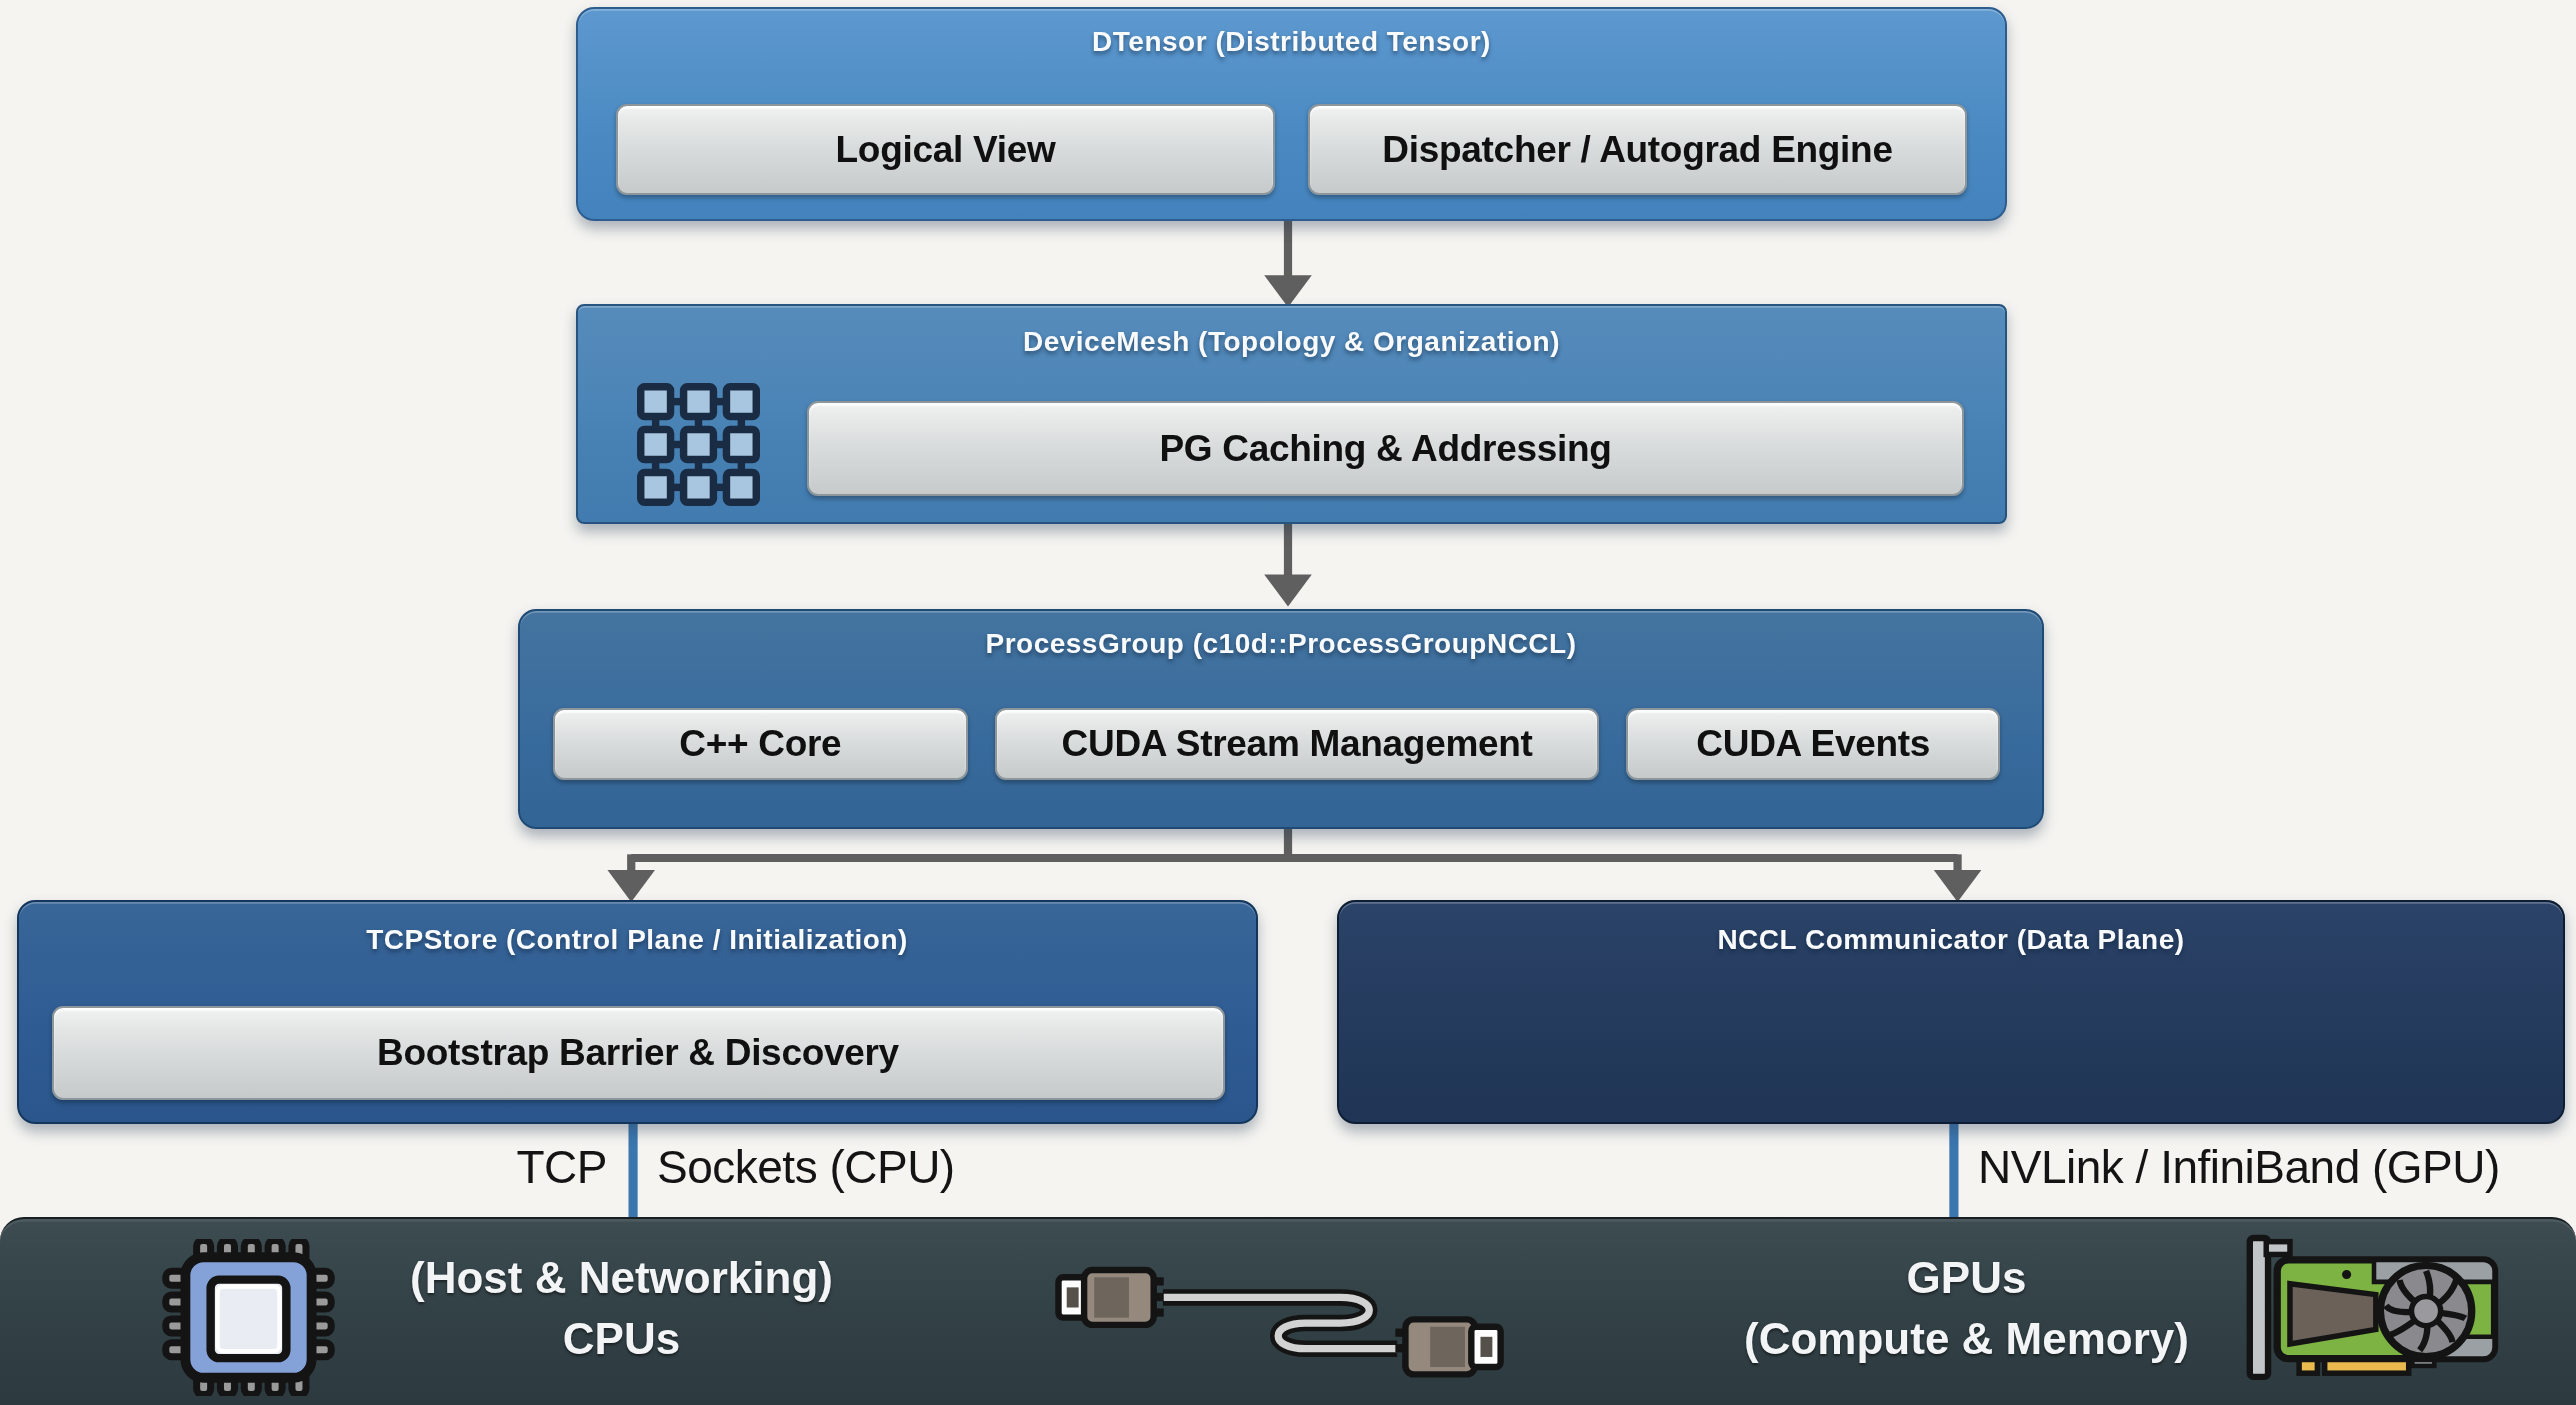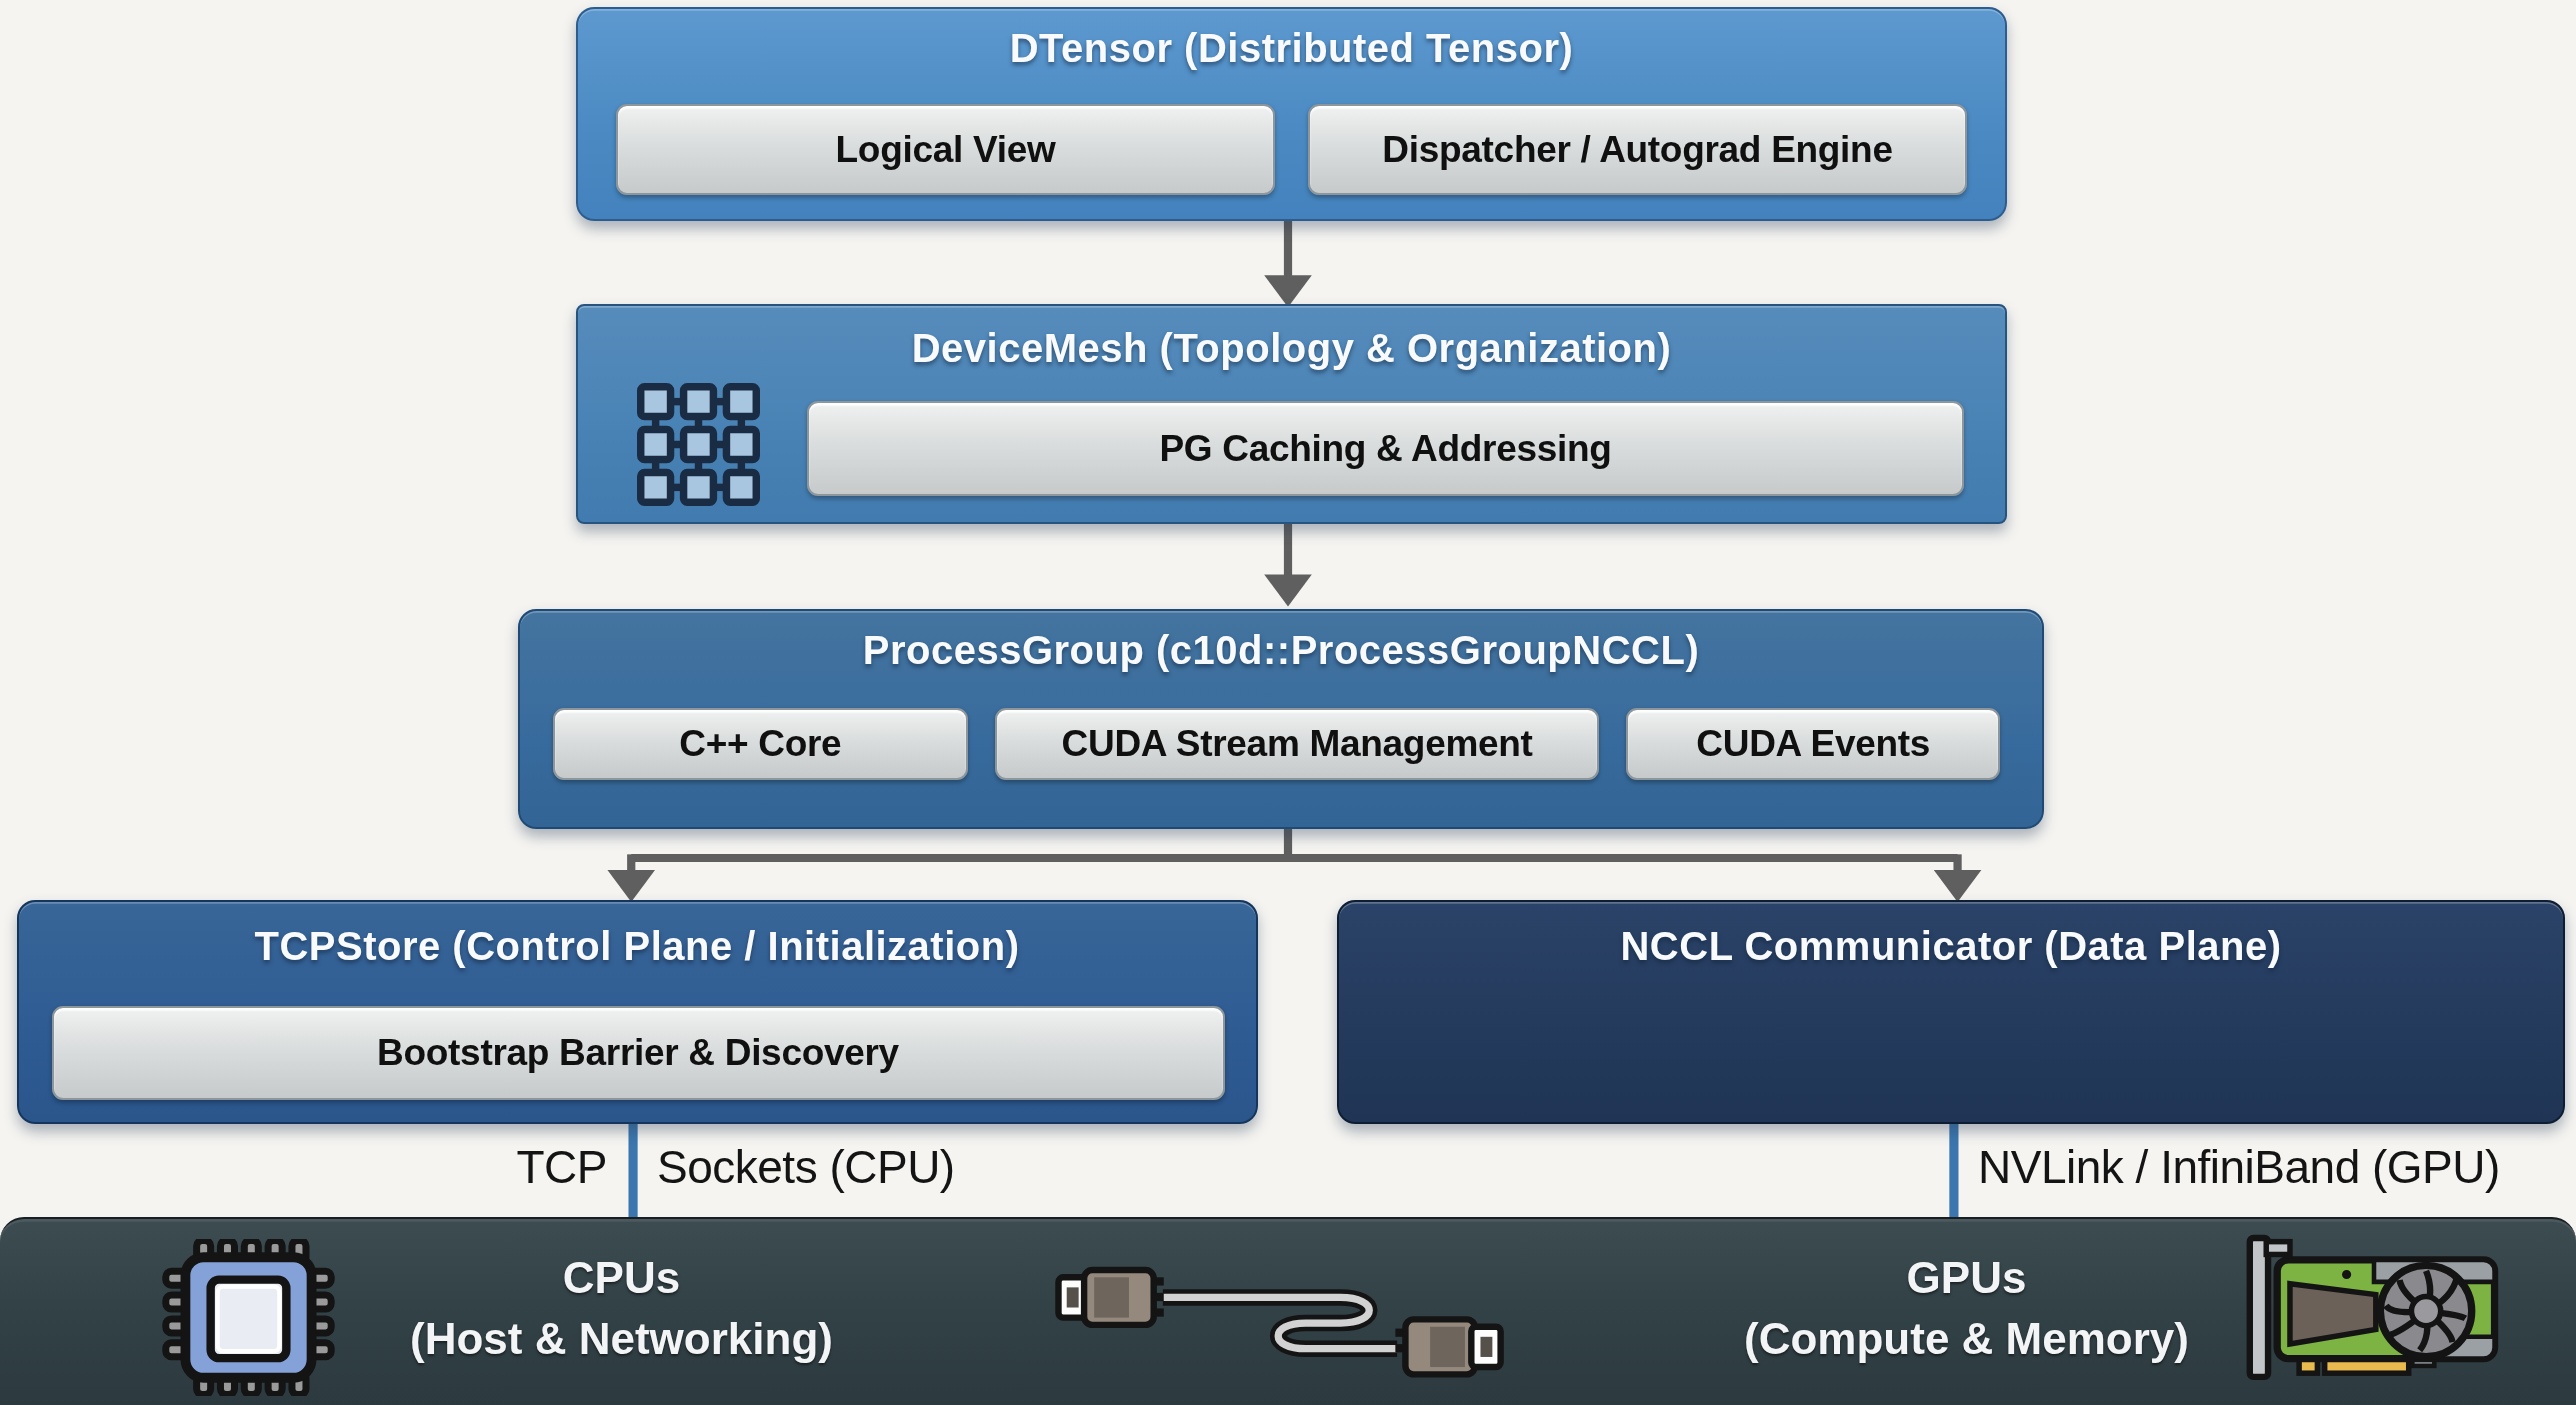--- a/index.html
+++ b/index.html
@@ -14,21 +14,21 @@
   .gray-head{fill:#5f5f5f;}
   .blue-line{stroke:#3b76ae;stroke-width:10;}
 
   
   .bluebox{
     position:absolute;border-radius:18.3px;
     border:2.7px solid #24507c;
     box-shadow:0 7.3px 12.8px rgba(40,60,85,.35), inset 0 1.8px 0 rgba(255,255,255,.25);
   }
   .box-title{
-    text-align:center;color:#f8fafc;font-size:40px;font-weight:bold;
+    text-align:center;color:#f8fafc;font-size:28px;font-weight:bold;
     letter-spacing:0.5px;text-shadow:0 2.7px 4.6px rgba(15,35,60,.55);
   }
   .chip{
     position:absolute;display:flex;align-items:center;justify-content:center;
     background:linear-gradient(180deg,#f0f1f1 0%,#dadddd 45%,#c6cacb 100%);
     border:2.7px solid #8d969b;border-radius:11px;
     box-shadow:inset 0 2.7px 1.8px rgba(255,255,255,.9), 0 2.7px 4.6px rgba(0,0,0,.28);
     color:#101010;font-size:37px;font-weight:bold;letter-spacing:-0.3px;
     white-space:nowrap;
   }
@@ -203,22 +203,22 @@
           <rect x="103" y="40" width="16" height="10" rx="4"></rect>
           <rect x="103" y="57" width="16" height="10" rx="4"></rect>
           <rect x="103" y="74" width="16" height="10" rx="4"></rect>
       </g>
       <rect x="15" y="13" width="90" height="86" rx="13" fill="#85a2d8" stroke="#141414" stroke-width="7"></rect>
       <rect x="33" y="29" width="54" height="56" rx="6" fill="#e9edf3" stroke="#141414" stroke-width="6"></rect>
       <rect x="38" y="34" width="44" height="46" rx="4" fill="none" stroke="#ffffff" stroke-width="3"></rect>
     </svg>
 
     <div class="hw-text" id="cpu-text">
+      <div>(Host &amp; Networking)</div>
       <div>CPUs</div>
-      <div>(Host &amp; Networking)</div>
     </div>
 
     <svg id="usb-cable-icon" viewBox="0 0 500 130">
       <path d="M116 42 H310 C352 42 352 70 310 70 H272 C232 70 232 98 272 98 H372" fill="none" stroke="#141414" stroke-width="18"></path>
       <path d="M116 42 H310 C352 42 352 70 310 70 H272 C232 70 232 98 272 98 H372" fill="none" stroke="#d2d2d2" stroke-width="8"></path>
 
       <rect x="2" y="20" width="32" height="44" rx="5" fill="#fdfdfd" stroke="#141414" stroke-width="7"></rect>
       <rect x="11" y="31" width="13" height="22" fill="#55504a"></rect>
       <rect x="30" y="12" width="76" height="60" rx="9" fill="#94897c" stroke="#141414" stroke-width="7"></rect>
       <rect x="41" y="20" width="38" height="44" fill="#6e665c"></rect>

